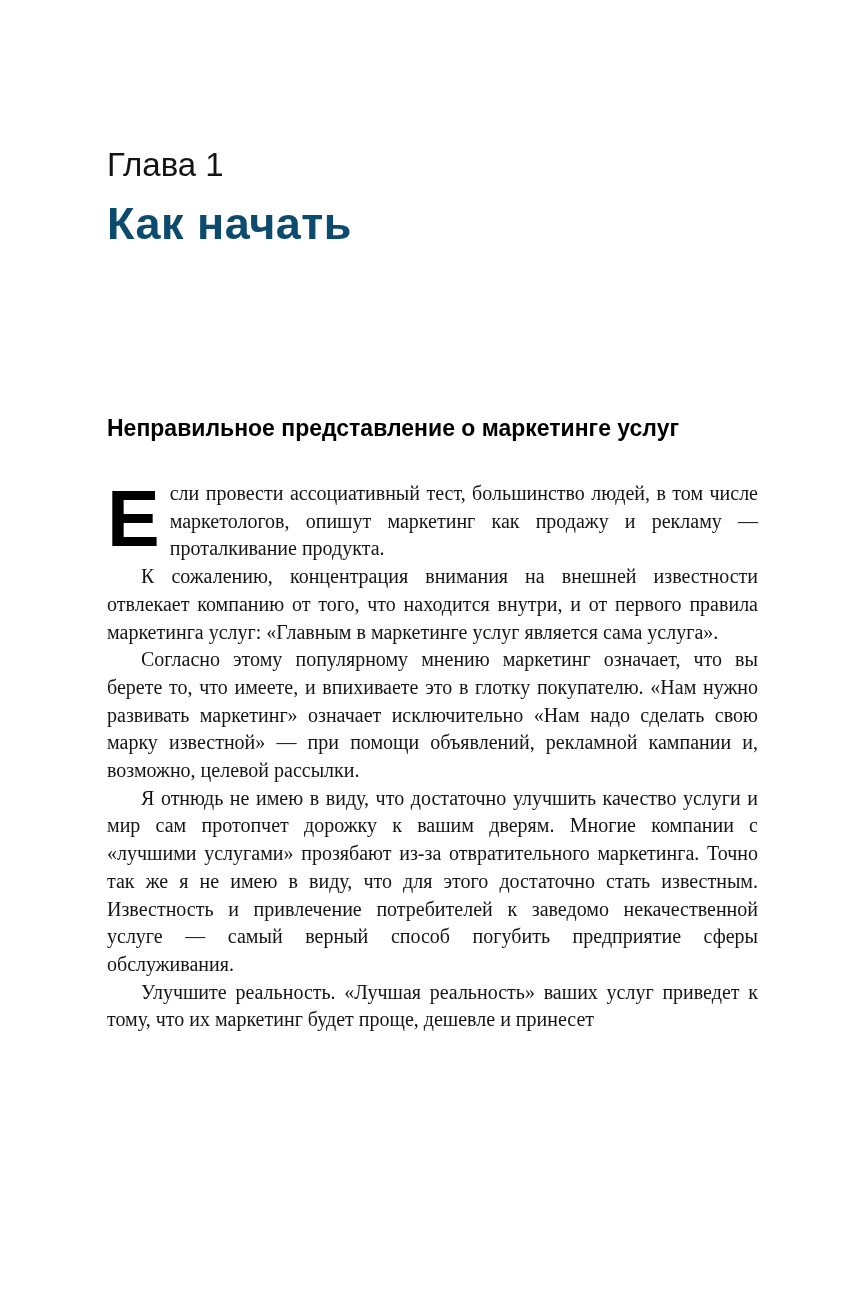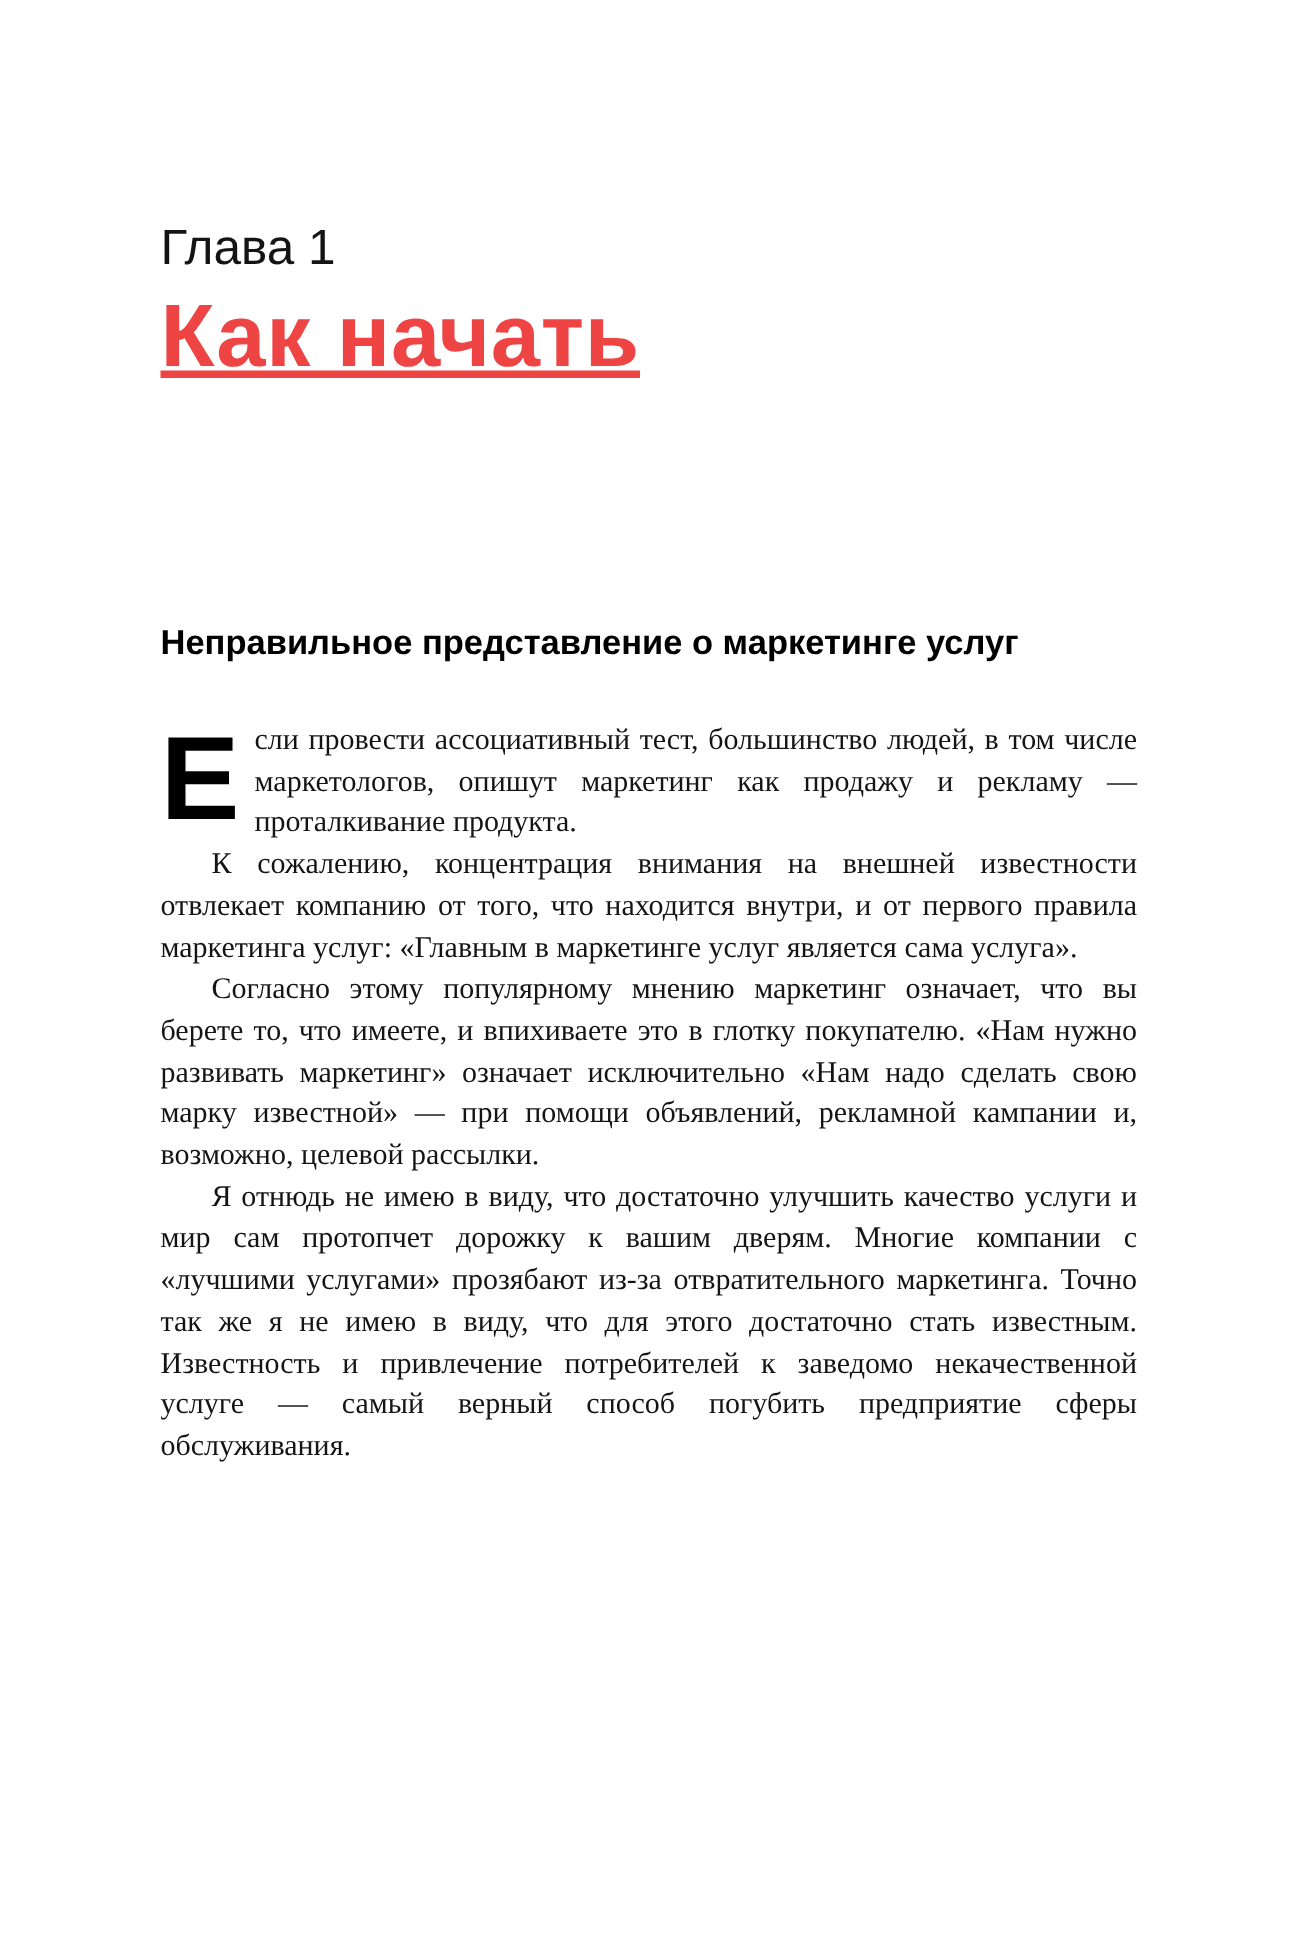--- a/index.html
+++ b/index.html
@@ -26,25 +26,24 @@
     font-family: "Liberation Sans", sans-serif;
     font-weight: 400;
     font-size: 33px;
     line-height: 38px;
     color: #141414;
   }
   .chapter-title {
     margin-top: 12px;
     font-family: "Liberation Sans", sans-serif;
     font-weight: 800;
-    font-size: 59px;
+    font-size: 45px;
     line-height: 56px;
     letter-spacing: 0.5px;
-    color: #ef4444;
-    text-decoration: underline;
+    color: #0c4a6e;
   }
   .section-heading {
     margin-top: 162px;
     font-family: "Liberation Sans", sans-serif;
     font-weight: 700;
     font-size: 23px;
     line-height: 28px;
     color: #000000;
   }
   .body-text {
@@ -91,16 +90,17 @@
         <span class="dropcap">Е</span><span>сли провести ассоциативный тест, большинство людей, в том числе маркетологов, опишут маркетинг как продажу и рекламу — проталкивание продукта.</span>
       </p>
 
       <p>К сожалению, концентрация внимания на внешней известности отвлекает компанию от того, что находится внутри, и от первого правила маркетинга услуг: «Главным в маркетинге услуг является сама услуга».</p>
 
       <p>Согласно этому популярному мнению маркетинг означает, что вы берете то, что имеете, и впихиваете это в глотку покупателю. «Нам нужно развивать маркетинг» означает исключительно «Нам надо сделать свою марку известной» — при помощи объявлений, рекламной кампании и, возможно, целевой рассылки.</p>
 
       <p>Я отнюдь не имею в виду, что достаточно улучшить качество услуги и мир сам протопчет дорожку к вашим дверям. Многие компании с «лучшими услугами» прозябают из-за отвратительного маркетинга. Точно так же я не имею в виду, что для этого достаточно стать известным. Известность и привлечение потребителей к заведомо некачественной услуге — самый верный способ погубить предприятие сферы обслуживания.</p>
 
 
+      <p>Улучшите реальность. «Лучшая реальность» ваших услуг приведет к тому, что их маркетинг будет проще, дешевле и принесет</p>
 
     </div>
   </div>
 </div>
 
 </body></html>

